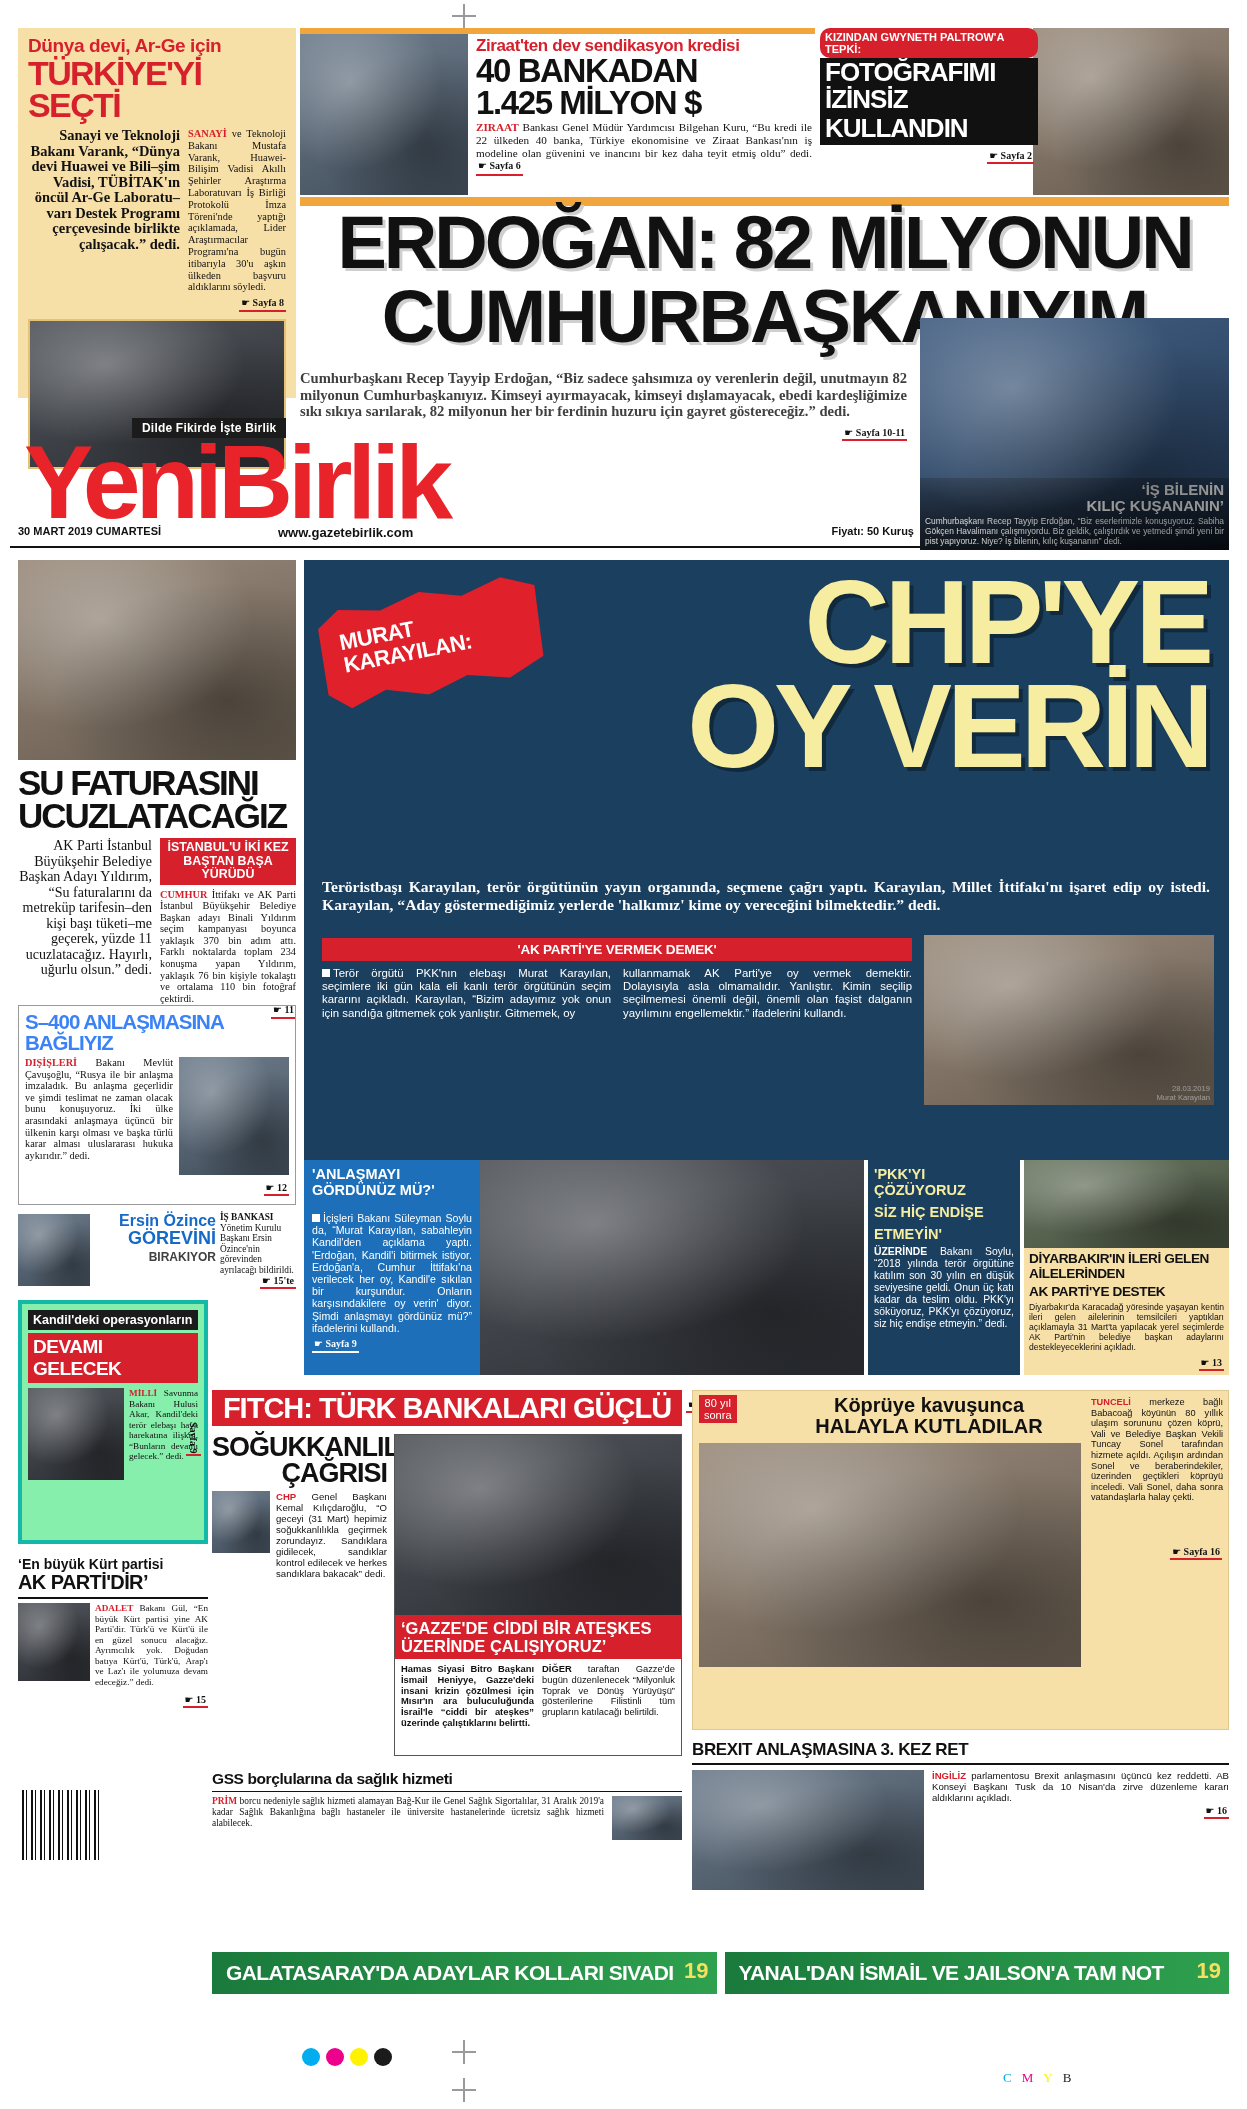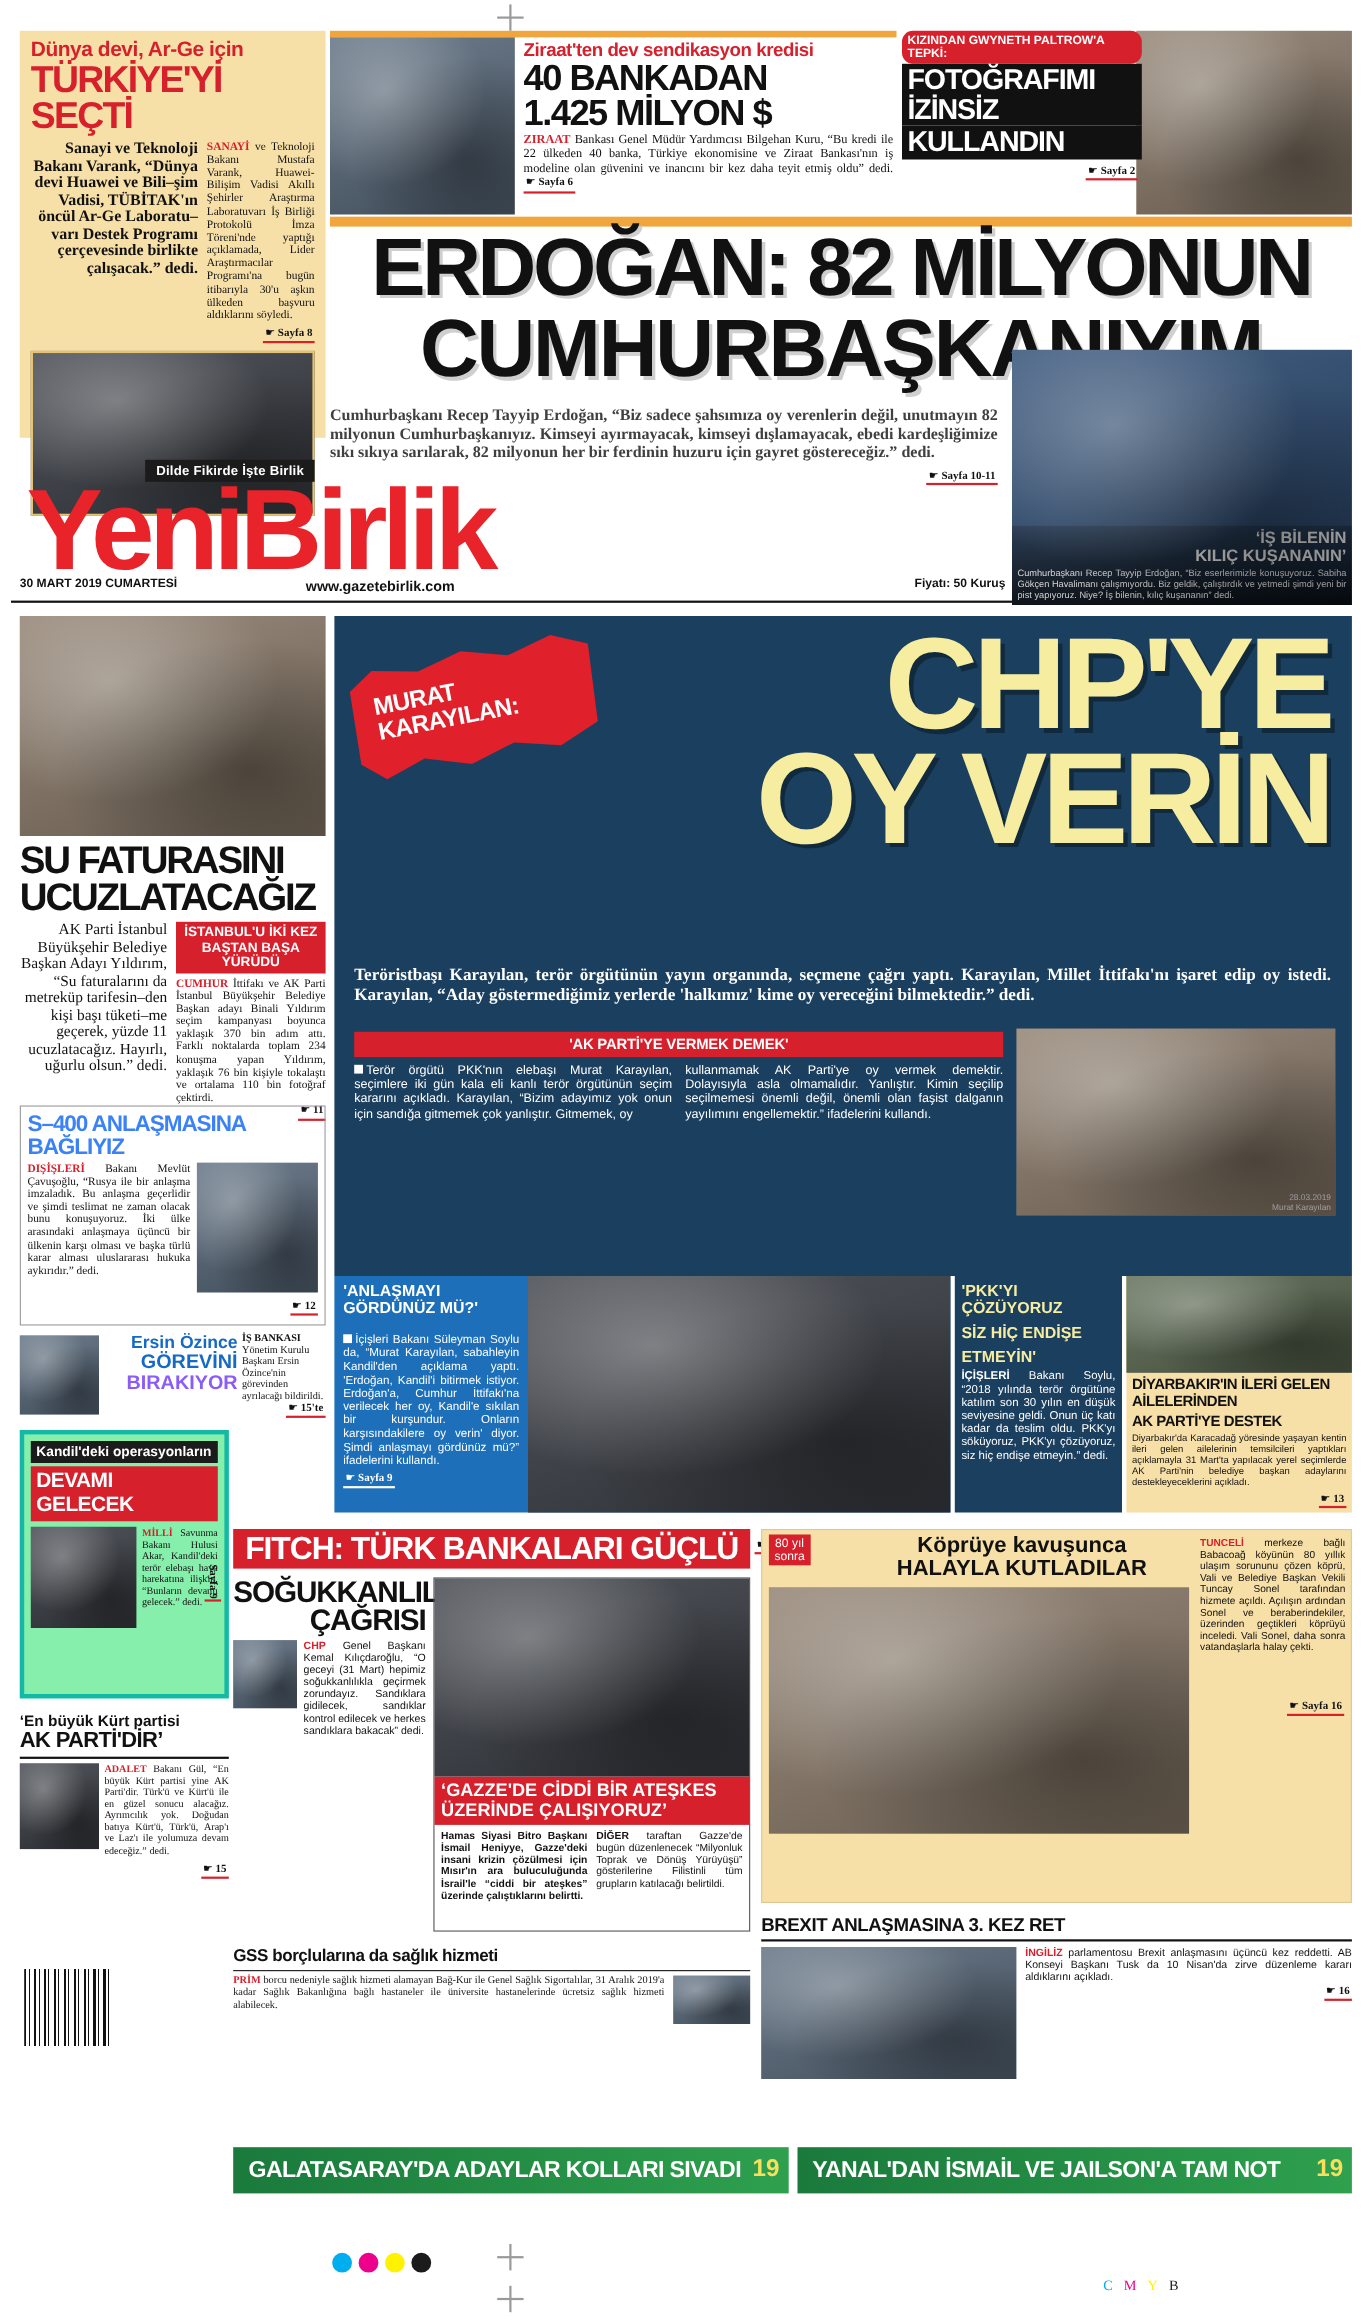--- a/index.html
+++ b/index.html
@@ -129,21 +129,21 @@
   #s400 .tx .lede{ color:#d6202c; font-weight:bold;}
   #s400 .pic{ flex:1; height:118px;}
   #s400 .refline{ margin-top:2px; text-align:right;}
 
   
   #ozince{ position:absolute; left:18px; top:1212px; width:278px; height:78px;}
   #ozince .pic{ position:absolute; left:0; top:2px; width:72px; height:72px;}
   #ozince .tt{ position:absolute; left:76px; top:0; width:122px; text-align:right;}
   #ozince .tt .a{ color:#1569c7; font-size:16px; font-weight:bold; line-height:17px;}
   #ozince .tt .b{ color:#1569c7; font-size:18px; font-weight:bold; line-height:19px;}
-  #ozince .tt .c{ color:#8b5cf6; font-size:18px; font-weight:bold; line-height:19px;}
+  #ozince .tt .c{ color:#404040; font-size:12px; font-weight:bold; line-height:19px;}
   #ozince .tx{ position:absolute; left:202px; top:0; width:76px;
                font-family:"Liberation Serif",serif; font-size:9.3px; line-height:10.6px; color:#111;}
   #ozince .tx .lede{ color:#111; font-weight:bold;}
 
   
   #kandil{ position:absolute; left:18px; top:1300px; width:190px; height:244px;
            background:#86efac; border:4px solid #14b8a6; padding:6px;}
   #kandil .b1{ background:#1b1b1b; color:#fff; font-size:12.5px; font-weight:bold; padding:3px 5px;}
   #kandil .b2{ background:#d6202c; color:#fff; font-size:19px; font-weight:bold; padding:3px 5px; margin-top:3px; letter-spacing:-.5px;}
   #kandil .row{ display:flex; gap:5px; margin-top:5px;}
@@ -445,21 +445,21 @@
     <div class="tx"><span class="sq"></span><span class="lede">İçişleri</span><span> Bakanı Süleyman Soylu da, “Murat Karayılan, sabahleyin Kandil'den açıklama yaptı. 'Erdoğan, Kandil'i bitirmek istiyor. Erdoğan'a, Cumhur İttifakı'na verilecek her oy, Kandil'e sıkılan bir kurşundur. Onların karşısındakilere oy verin' diyor. Şimdi anlaşmayı gördünüz mü?” ifadelerini kullandı.</span>
       <div class="refline"><span class="pagref"><span class="hand">☛</span> <span>Sayfa 9</span></span></div>
     </div>
     <div class="pic ph dark"></div>
   </div>
 
   <div id="pkk">
     <div class="hd">'PKK'YI ÇÖZÜYORUZ</div>
     <div class="hd">SİZ HİÇ ENDİŞE</div>
     <div class="hd">ETMEYİN'</div>
-    <div class="tx"><span class="lede">İÇİŞLERİ</span><span> Bakanı Soylu, “2018 yılında terör örgütüne katılım son 30 yılın en düşük seviyesine geldi. Onun üç katı kadar da teslim oldu. PKK'yı söküyoruz, PKK'yı çözüyoruz, siz hiç endişe etmeyin.” dedi.</span></div>
+    <div class="tx"><span class="lede">ÜZERİNDE</span><span> Bakanı Soylu, “2018 yılında terör örgütüne katılım son 30 yılın en düşük seviyesine geldi. Onun üç katı kadar da teslim oldu. PKK'yı söküyoruz, PKK'yı çözüyoruz, siz hiç endişe etmeyin.” dedi.</span></div>
   </div>
 
   <div id="diyar">
     <div class="pic ph grn"></div>
     <div class="h">DİYARBAKIR'IN İLERİ GELEN AİLELERİNDEN</div>
     <div class="h">AK PARTİ'YE DESTEK</div>
     <div class="tx">Diyarbakır'da Karacadağ yöresinde yaşayan kentin ileri gelen ailelerinin temsilcileri yaptıkları açıklamayla 31 Mart'ta yapılacak yerel seçimlerde AK Parti'nin belediye başkan adaylarını destekleyeceklerini açıkladı.</div>
     <div class="refline"><span class="pagref"><span class="hand">☛</span> <span>13</span></span></div>
   </div>
 

